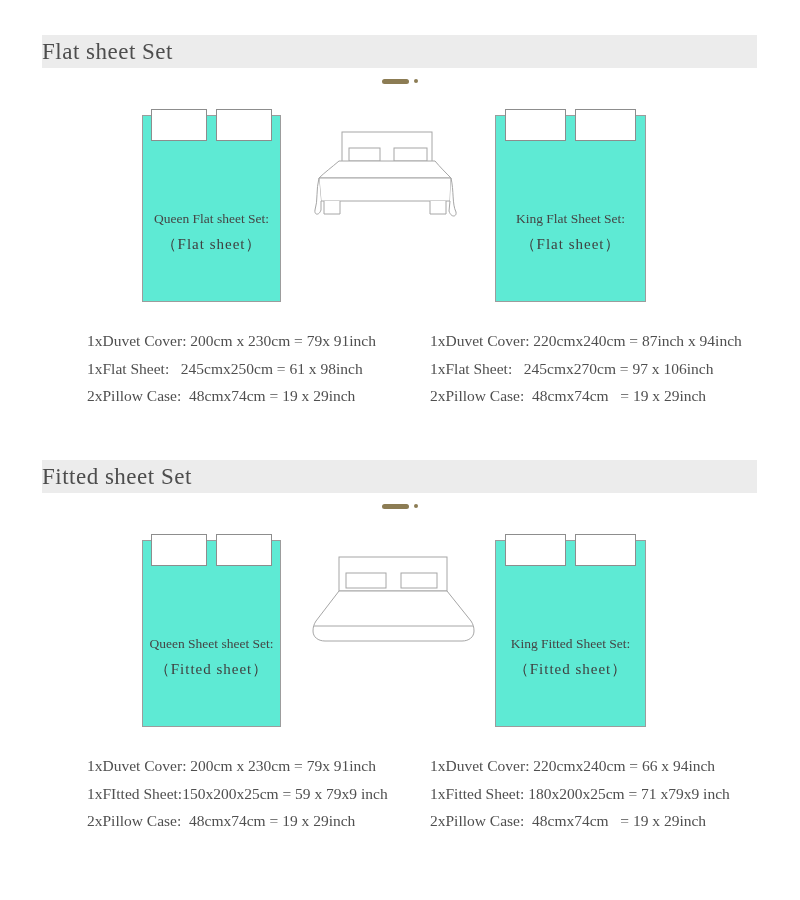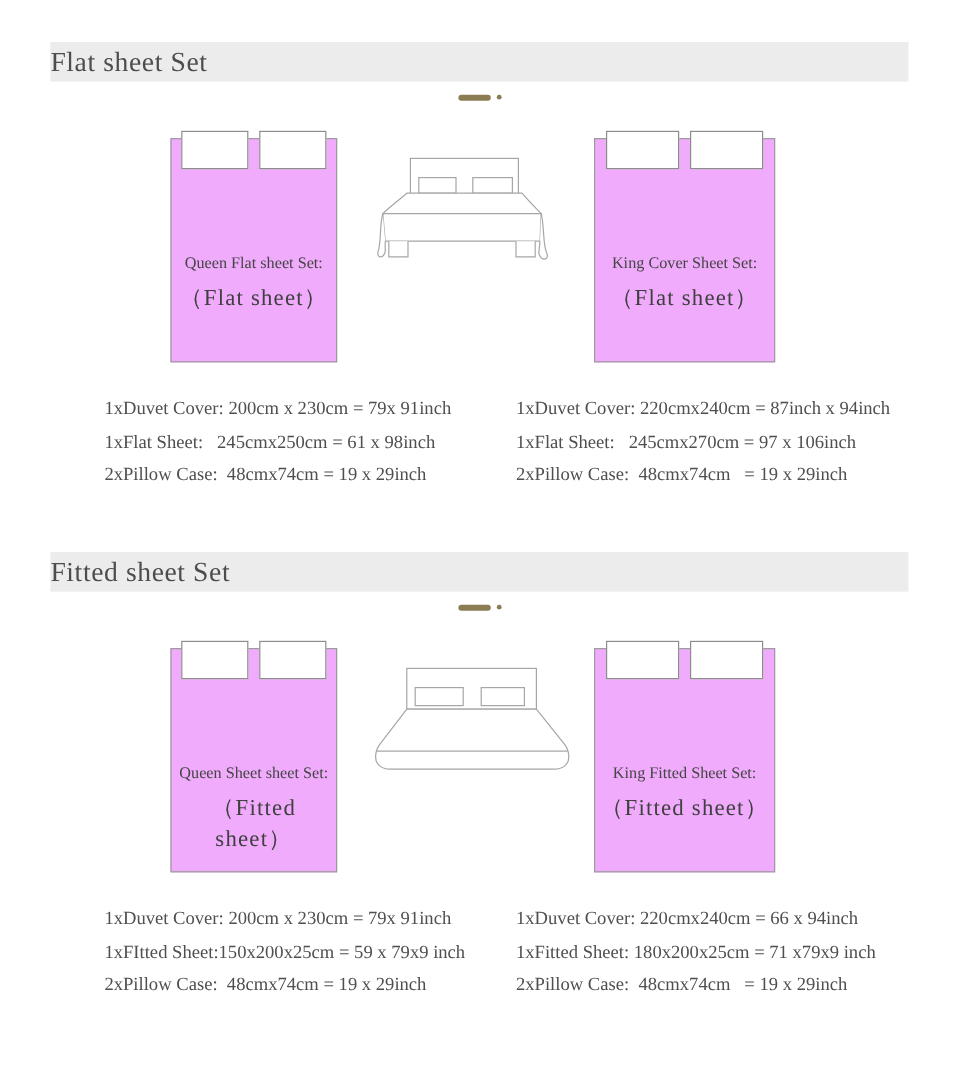--- a/index.html
+++ b/index.html
@@ -18,39 +18,39 @@
     font-size:23px; color:#4d4d4d; letter-spacing:0.5px;
   }
 
   .divider { position:absolute; top:41px; left:0; width:800px; height:10px;
     display:flex; align-items:center; justify-content:center; }
   .divider .bar { width:27px; height:5px; border-radius:3px; background:#8c7c54; }
   .divider .dot { width:4px; height:4px; border-radius:50%; background:#8c7c54; margin-left:5px; }
 
   .sheet-diagram {
     position:absolute; top:80px; height:187px;
-    border:1px solid #9c9c9c; background:#f0abfc;
+    border:1px solid #9c9c9c; background:#5eead4;
   }
   .sheet-diagram.queen { left:142px; width:139px; }
   .sheet-diagram.king  { left:495px; width:151px; }
 
   .pillow {
     position:absolute; top:-7px; height:32px; width:41%;
     background:#ffffff; border:1.5px solid #8d8d8d;
   }
   .pillow.left  { left:6%; }
   .pillow.right { right:6%; }
 
   .sheet-label-1 {
     position:absolute; top:95px; left:0; width:100%; text-align:center;
     font-size:13.5px; color:#454545;
   }
   .sheet-label-2 {
     position:absolute; top:119px; left:0; width:100%; text-align:center;
-    font-size:19px; color:#3f3f3f; letter-spacing:1px;
+    font-size:15px; color:#3f3f3f; letter-spacing:1px;
   }
 
   .bed-illustration { position:absolute; left:312px; top:90px; width:172px; height:100px; }
   .bed-illustration svg { display:block; }
 
   .specs { position:absolute; top:292px; }
   .specs.queen { left:75px;margin-left:12px; }
   .specs.king  { left:430px; }
   .spec-line {
     font-size:15.5px; color:#4f4f4f; line-height:27.5px; white-space:pre;
@@ -94,21 +94,21 @@
       <path d="M139,53 C142,66 140,79 144,87 C145,92 139,93 137,86 L138,76" fill="#ffffff"></path>
 
       <path d="M12,76 L12,89 L28,89 L28,76" fill="#ffffff"></path>
       <path d="M118,76 L118,89 L134,89 L134,76" fill="#ffffff"></path>
     </svg>
   </div>
 
   <div class="sheet-diagram king">
     <div class="pillow left"></div>
     <div class="pillow right"></div>
-    <div class="sheet-label-1">King Cover Sheet Set:</div>
+    <div class="sheet-label-1">King Flat Sheet Set:</div>
     <div class="sheet-label-2">（Flat sheet）</div>
   </div>
 
   <div class="specs queen">
     <div class="spec-line">1xDuvet Cover: 200cm x 230cm = 79x 91inch</div>
     <div class="spec-line">1xFlat Sheet:   245cmx250cm = 61 x 98inch</div>
     <div class="spec-line">2xPillow Case:  48cmx74cm = 19 x 29inch</div>
   </div>
 
   <div class="specs king">

